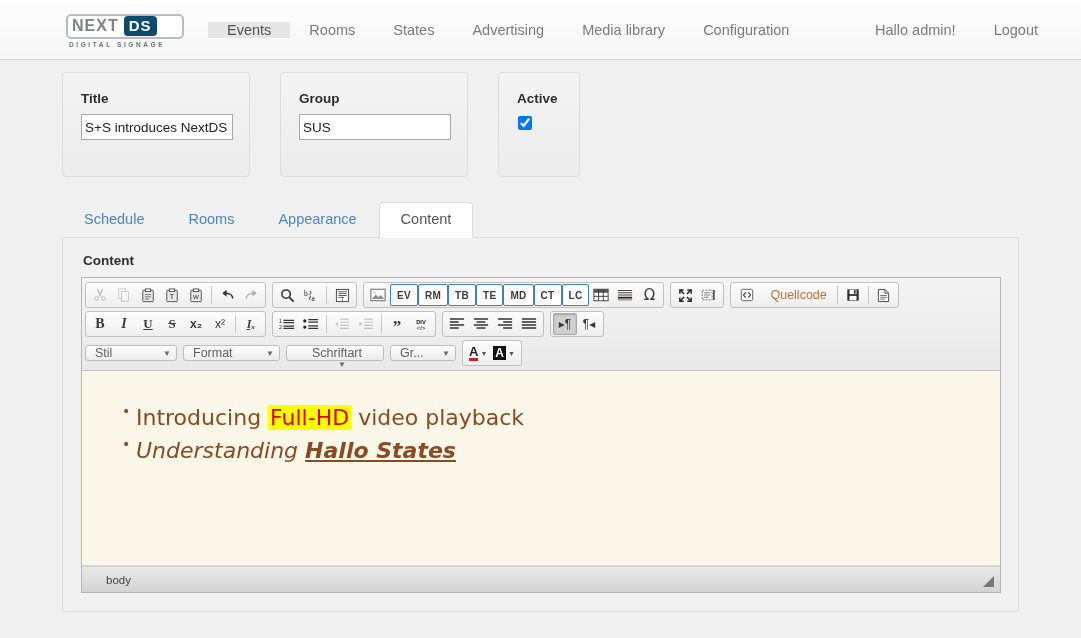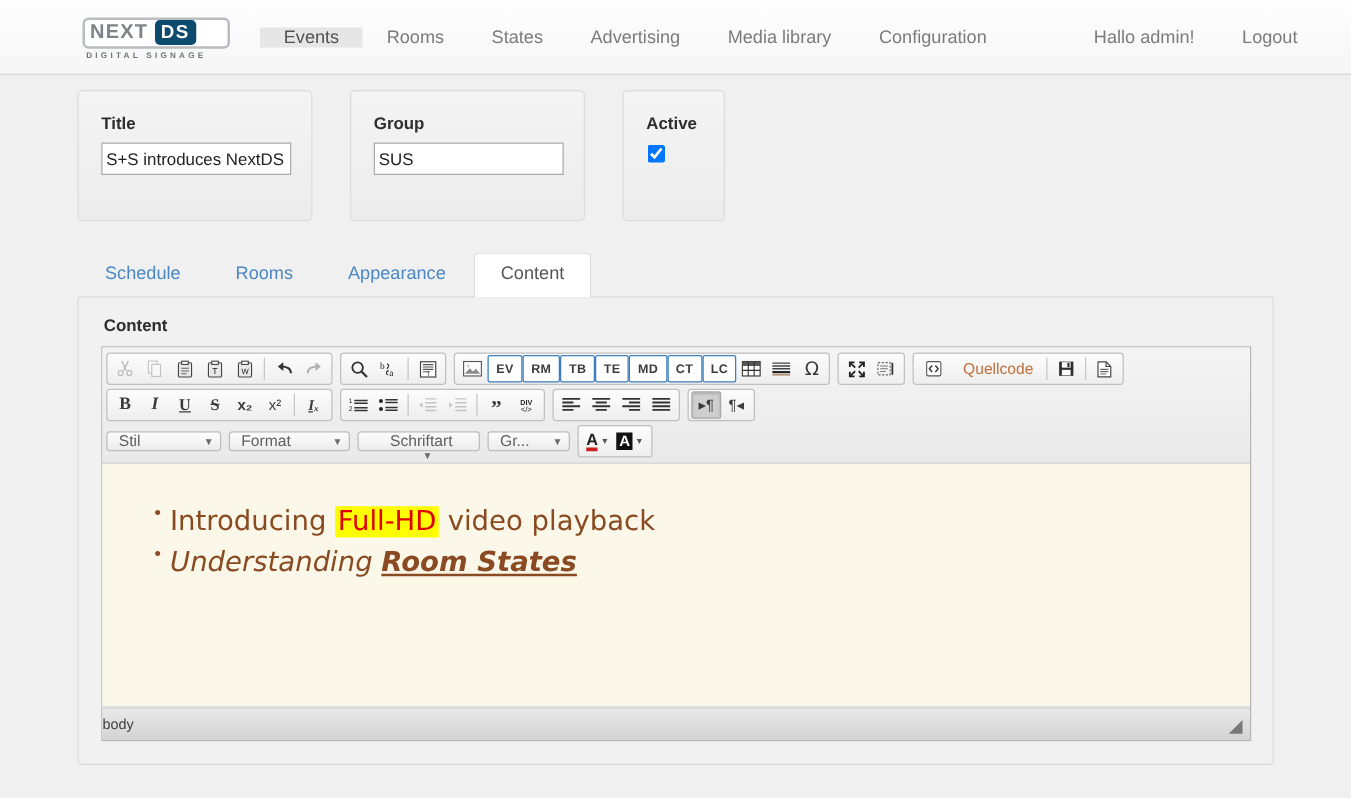--- a/index.html
+++ b/index.html
@@ -158,21 +158,21 @@
   .doc-list li:before{
     content:"•"; position:absolute; left:0; top:-2px; font-size:14px; color:#8a4a22;
   }
   .hl{ background:#ffff00; color:#e00000; padding:0 2px; }
   .it{ font-style:italic; }
   .biu{ font-style:italic; font-weight:bold; text-decoration:underline; }
 
   .statusbar{
     height:26px; background:linear-gradient(#e9e9e9,#d3d3d3);
     border-top:1px solid #cdcdcd; display:flex; align-items:center;
-    padding:0 0; font-size:11.5px; color:#3f3f3f; position:relative;
+    padding:0 24px; font-size:11.5px; color:#3f3f3f; position:relative;
   }
   .resize-handle{
     position:absolute; right:6px; bottom:5px; width:0; height:0;
     border-left:11px solid transparent; border-bottom:11px solid #787878;
   }
   svg{ display:block; }
 </style>
 </head>
 <body>
 
@@ -493,21 +493,21 @@
         </div>
       </div>
     </div>
 
     <div class="edit-area">
       <ul class="doc-list">
         <li>
           <span>Introducing </span><span class="hl">Full-HD</span><span> video playback</span>
         </li>
         <li>
-          <span class="it">Understanding </span><span class="biu">Room States</span>
+          <span class="it">Understanding </span><span class="biu">Hallo States</span>
         </li>
       </ul>
     </div>
 
     <div class="statusbar">
       <span>body</span>
       <span class="resize-handle"></span>
     </div>
   </div>
 </div>

